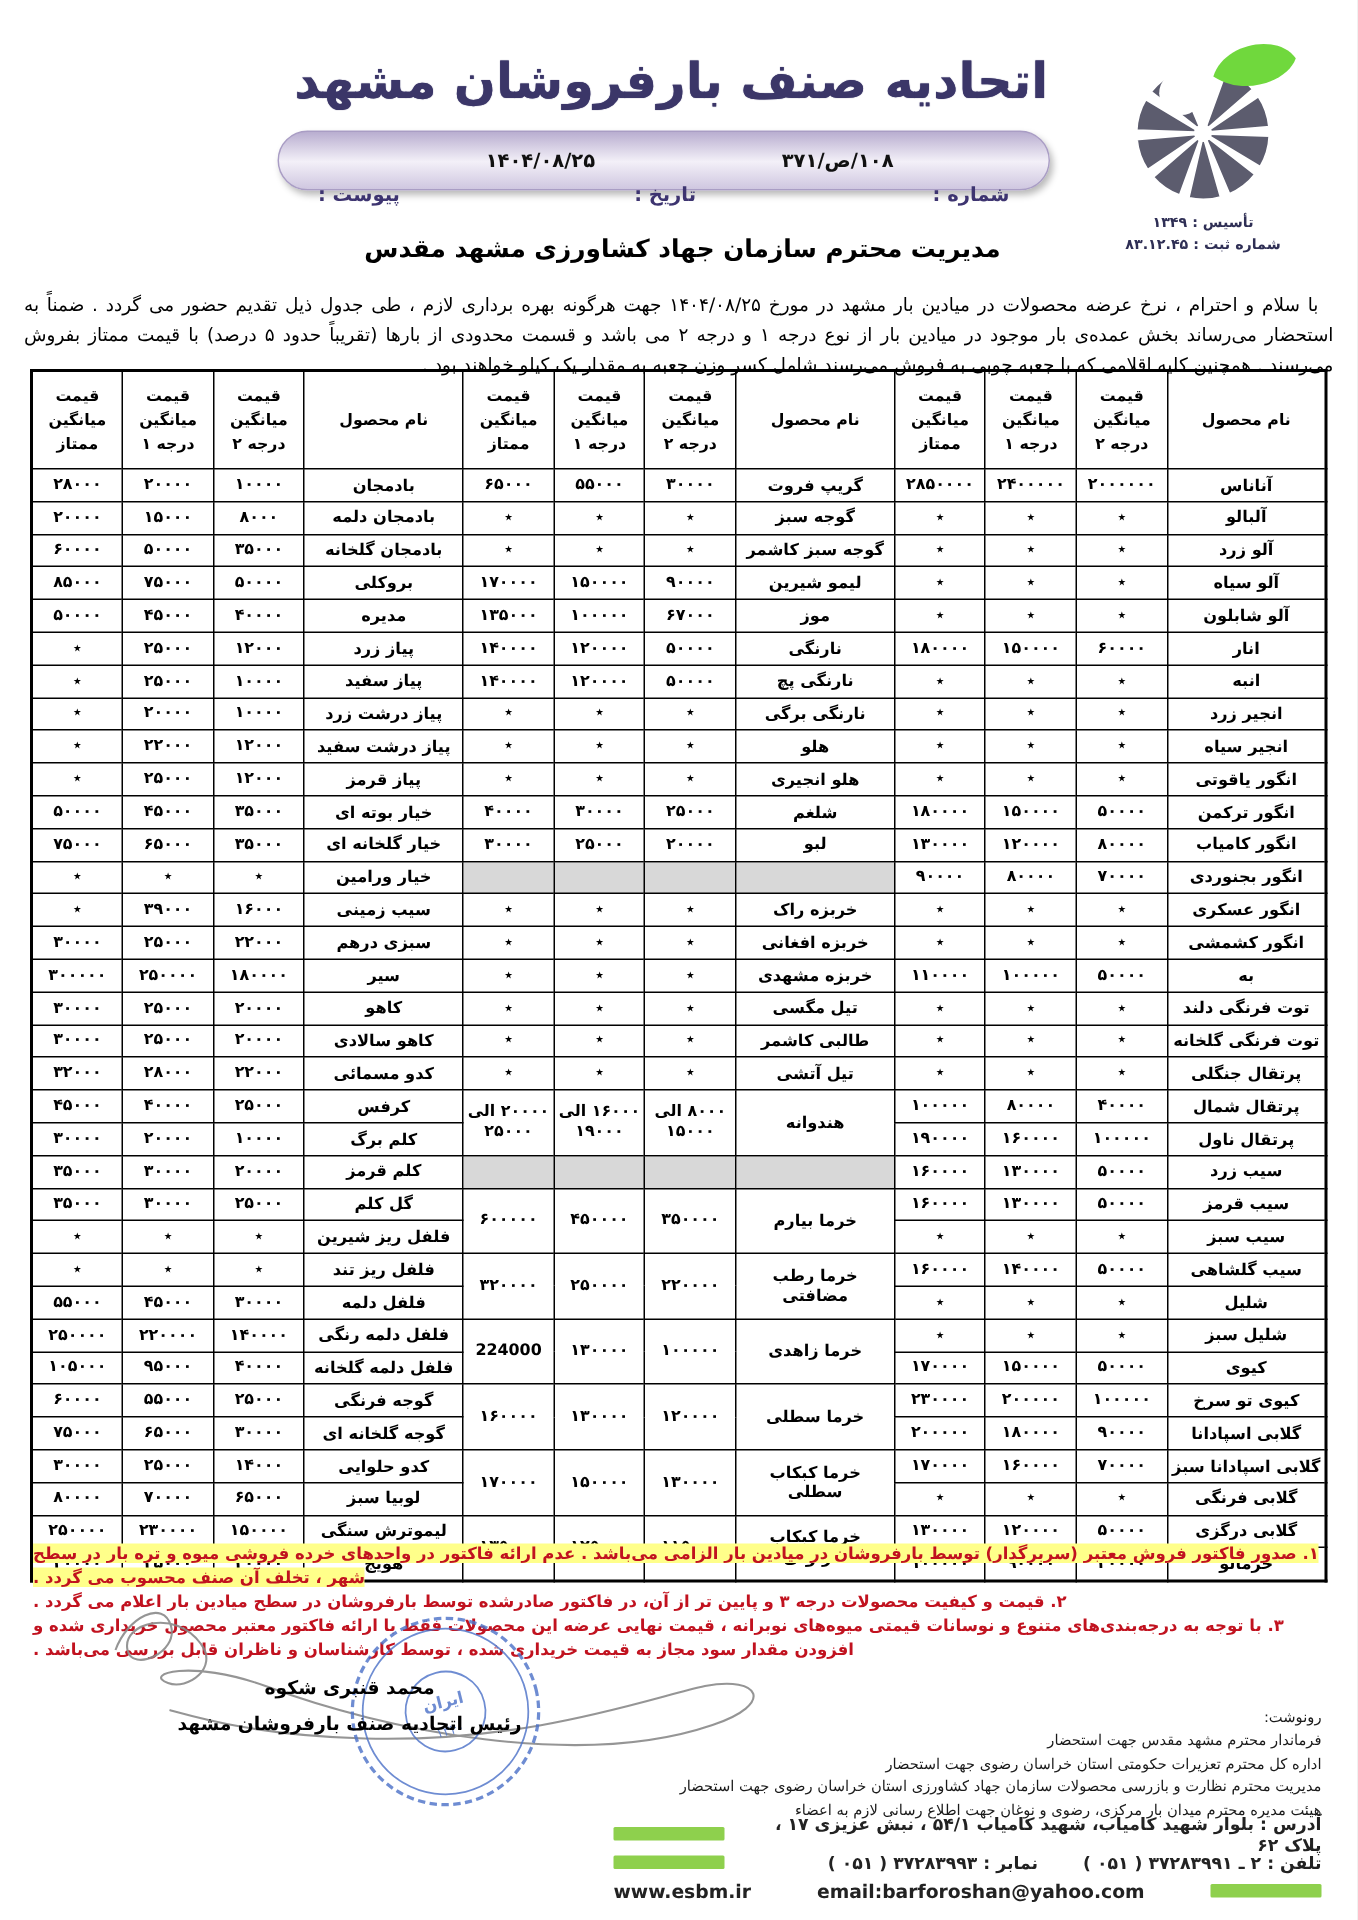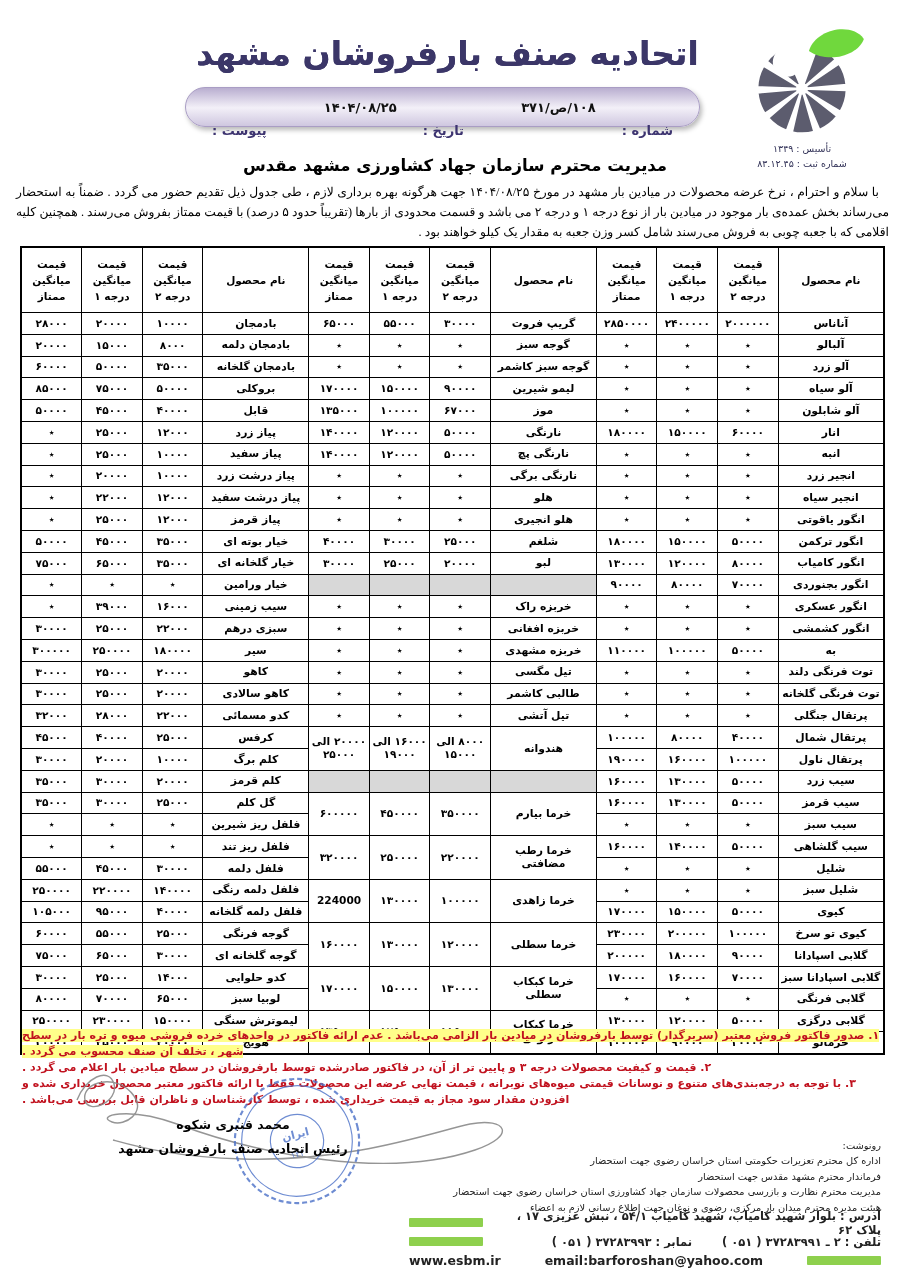--- a/index.html
+++ b/index.html
@@ -1,35 +1,35 @@
 <!DOCTYPE html>
 <html lang="fa"><head>
 <meta charset="utf-8">
 <style>
   html,body{margin:0;padding:0;background:#e8e8e8;}
   .page{position:relative;width:905px;height:1280px;margin:0 auto;background:#ffffff;
         font-family:"DejaVu Sans",sans-serif;direction:rtl;overflow:hidden;color:#000;}
   
   .logo-wrap{position:absolute;top:20px;right:18px;width:170px;text-align:center;}
   .logo-wrap svg{display:block;margin:0 auto;}
-  .est-line{font-size:9.5px;font-weight:normal;color:#2f2f55;line-height:1.55;}
+  .est-line{font-size:9.5px;font-weight:bold;color:#2f2f55;line-height:1.55;}
   .union-title{position:absolute;top:34px;right:200px;width:515px;text-align:center;
                font-size:33px;font-weight:bold;color:#3b3668;text-shadow:0 0 .6px #3b3668;}
   .ref-bar{position:absolute;top:87px;left:185px;width:515px;height:40px;border-radius:22px;
            background:linear-gradient(180deg,#b9aed0 0%,#f3f0f8 52%,#cfc7e0 100%);
            border:1px solid #a99dc4;box-shadow:2px 3px 5px rgba(0,0,0,.28);
            display:flex;align-items:center;justify-content:space-between;padding:0 26px;box-sizing:border-box;
            font-size:13px;font-weight:bold;}
   .ref-group{display:flex;align-items:center;gap:26px;}
   .ref-label{color:#3d3470;margin-top:47px;}
   .ref-value{color:#111;}
   .recipient{position:absolute;top:156px;right:160px;width:580px;text-align:center;
              font-size:16.5px;font-weight:bold;}
-  .body-text{position:absolute;top:183px;right:16px;left:16px;font-size:12.3px;line-height:1.62;
-             text-align:justify;text-indent:10px;font-family:Liberation Serif, serif;}
+  .body-text{position:absolute;top:194px;right:16px;left:16px;font-size:12.3px;line-height:1.62;
+             text-align:justify;text-indent:10px;}
   
   .table-wrap{position:absolute;top:246px;right:20px;left:20px;}
   table{width:100%;border-collapse:collapse;table-layout:fixed;direction:rtl;border:2px solid #000;}
   th,td{border:1px solid #000;text-align:center;vertical-align:middle;font-weight:bold;
         padding:0 2px;white-space:pre-line;overflow:hidden;}
   th{height:64px;font-size:10.5px;line-height:1.55;}
   td{height:20.8px;font-size:10.6px;line-height:1.25;}
   td.name{font-size:10.8px;}
   td.gray{background:#d8d8d8;}
   
@@ -206,21 +206,21 @@
           </tr>
           <tr>
             <td class="name">آلو شابلون</td>
             <td>٭</td>
             <td>٭</td>
             <td>٭</td>
             <td class="name">موز</td>
             <td>۶۷۰۰۰</td>
             <td>۱۰۰۰۰۰</td>
             <td>۱۳۵۰۰۰</td>
-            <td class="name">قابل</td>
+            <td class="name">مدیره</td>
             <td>۴۰۰۰۰</td>
             <td>۴۵۰۰۰</td>
             <td>۵۰۰۰۰</td>
           </tr>
           <tr>
             <td class="name">انار</td>
             <td>۶۰۰۰۰</td>
             <td>۱۵۰۰۰۰</td>
             <td>۱۸۰۰۰۰</td>
             <td class="name">نارنگی</td>
@@ -631,22 +631,22 @@
   </svg>
 
   <div class="sig-block">
     <div>محمد قنبری شکوه</div>
     <div>رئیس اتحادیه صنف بارفروشان مشهد</div>
   </div>
 
   <div class="cc-block">
     <div>رونوشت:</div>
     <div>
+        <div>فرماندار محترم مشهد مقدس جهت استحضار</div>
         <div>اداره کل محترم تعزیرات حکومتی استان خراسان رضوی جهت استحضار</div>
-        <div>فرماندار محترم مشهد مقدس جهت استحضار</div>
         <div>مدیریت محترم نظارت و بازرسی محصولات سازمان جهاد کشاورزی استان خراسان رضوی جهت استحضار</div>
         <div>هیئت مدیره محترم میدان بار مرکزی، رضوی و نوغان جهت اطلاع رسانی لازم به اعضاء</div>
       </div>
   </div>
 
   <div class="contact">
     <div class="contact-line">
       <span>آدرس : بلوار شهید کامیاب، شهید کامیاب ۵۴/۱ ، نبش عزیزی ۱۷ ، پلاک ۶۲</span>
       <span class="green-bar"></span>
     </div>

